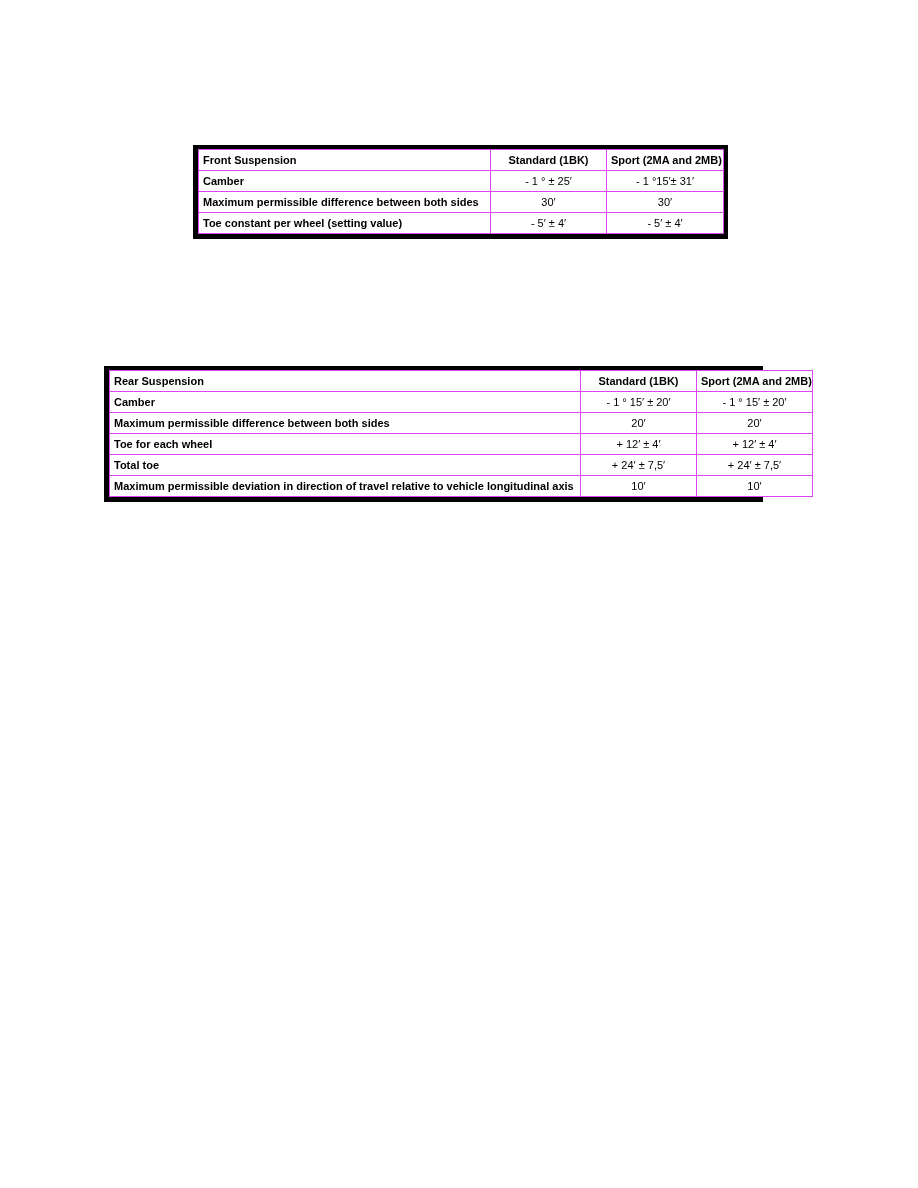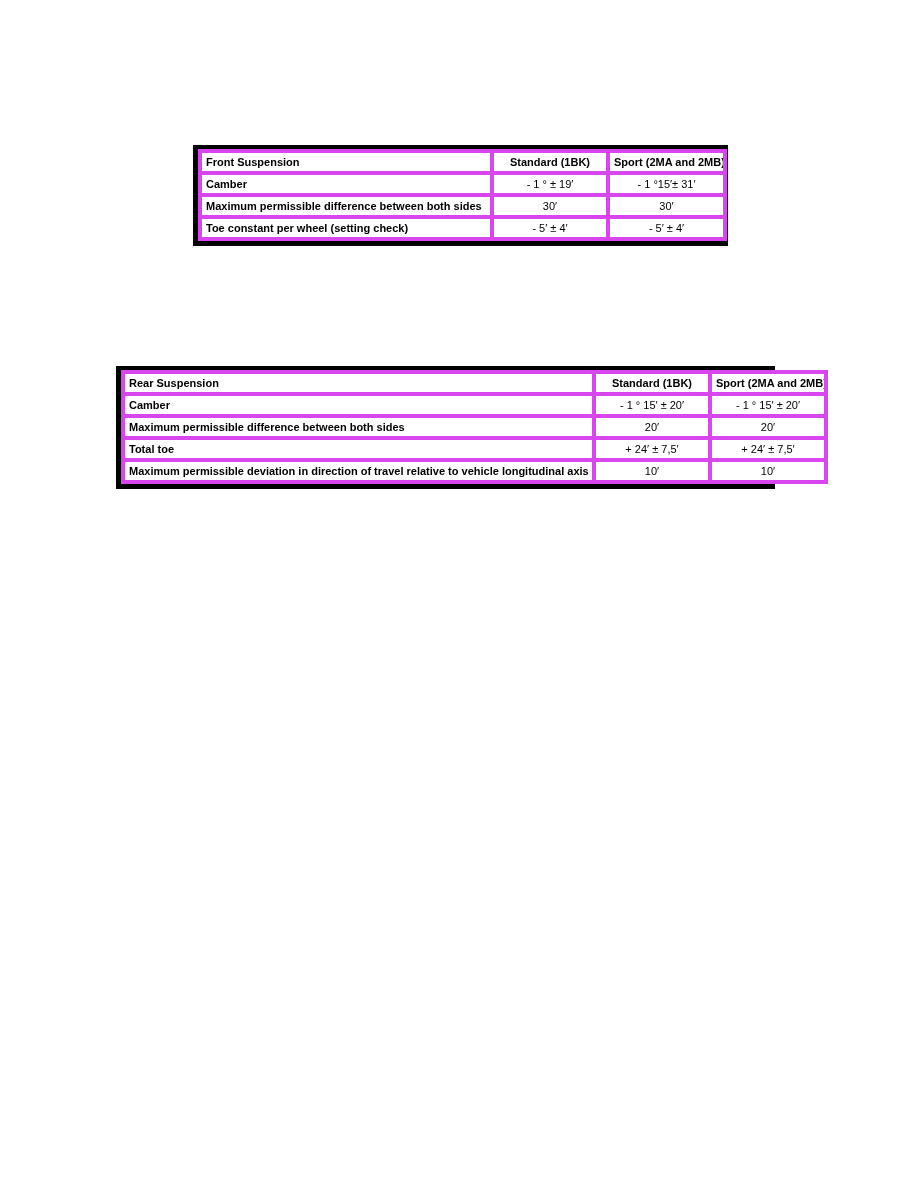--- a/index.html
+++ b/index.html
@@ -30,21 +30,21 @@
   }
   table.spec {
     border-collapse: collapse;
     width: 100%;
     table-layout: fixed;
     background: #000000;
   }
   table.spec th,
   table.spec td {
     background: #ffffff;
-    border: 4px solid #d946ef;
+    border: 1px solid #d946ef;
     font-size: 11px;
     line-height: 1.1;
     padding: 3px 4px;
     box-sizing: border-box;
     vertical-align: middle;
     white-space: nowrap;
     overflow: hidden;
   }
   table.spec thead th {
     font-weight: bold;
@@ -72,21 +72,21 @@
   }
   #front-table col.c0 { width: 292px; }
   #front-table col.c1 { width: 116px; }
   #front-table col.c2 { width: 117px; }
   #front-table th, #front-table td {
     height: 21px;
   }
 
   
   #rear-block {
-    left: 116px;
+    left: 104px;
     top: 366px;
     width: 659px;
     padding: 4px 5px 5px 5px;
   }
   #rear-table col.c0 { width: 471px; }
   #rear-table col.c1 { width: 116px; }
   #rear-table col.c2 { width: 116px; }
   #rear-table th, #rear-table td {
     height: 21px;
   }
@@ -106,30 +106,30 @@
       <thead>
         <tr>
           <th class="hdr-label">Front Suspension</th>
           <th class="hdr-val">Standard (1BK)</th>
           <th class="hdr-val">Sport (2MA and 2MB)</th>
         </tr>
       </thead>
       <tbody>
         <tr>
           <td class="lbl">Camber</td>
-          <td class="val">- 1 ° ± 19′</td>
+          <td class="val">- 1 ° ± 25′</td>
           <td class="val">- 1 °15′± 31′</td>
         </tr>
         <tr>
           <td class="lbl">Maximum permissible difference between both sides</td>
           <td class="val">30′</td>
           <td class="val">30′</td>
         </tr>
         <tr>
-          <td class="lbl">Toe constant per wheel (setting check)</td>
+          <td class="lbl">Toe constant per wheel (setting value)</td>
           <td class="val">- 5′ ± 4′</td>
           <td class="val">- 5′ ± 4′</td>
         </tr>
       </tbody>
     </table>
   </div>
 
   <div class="table-block" id="rear-block">
     <table class="spec" id="rear-table">
       <colgroup>
@@ -149,20 +149,25 @@
           <td class="lbl">Camber</td>
           <td class="val">- 1 ° 15′ ± 20′</td>
           <td class="val">- 1 ° 15′ ± 20′</td>
         </tr>
         <tr>
           <td class="lbl">Maximum permissible difference between both sides</td>
           <td class="val">20′</td>
           <td class="val">20′</td>
         </tr>
         <tr>
+          <td class="lbl">Toe for each wheel</td>
+          <td class="val">+ 12′ ± 4′</td>
+          <td class="val">+ 12′ ± 4′</td>
+        </tr>
+        <tr>
           <td class="lbl">Total toe</td>
           <td class="val">+ 24′ ± 7,5′</td>
           <td class="val">+ 24′ ± 7,5′</td>
         </tr>
         <tr>
           <td class="lbl">Maximum permissible deviation in direction of travel relative to vehicle longitudinal axis</td>
           <td class="val">10′</td>
           <td class="val">10′</td>
         </tr>
       </tbody>

